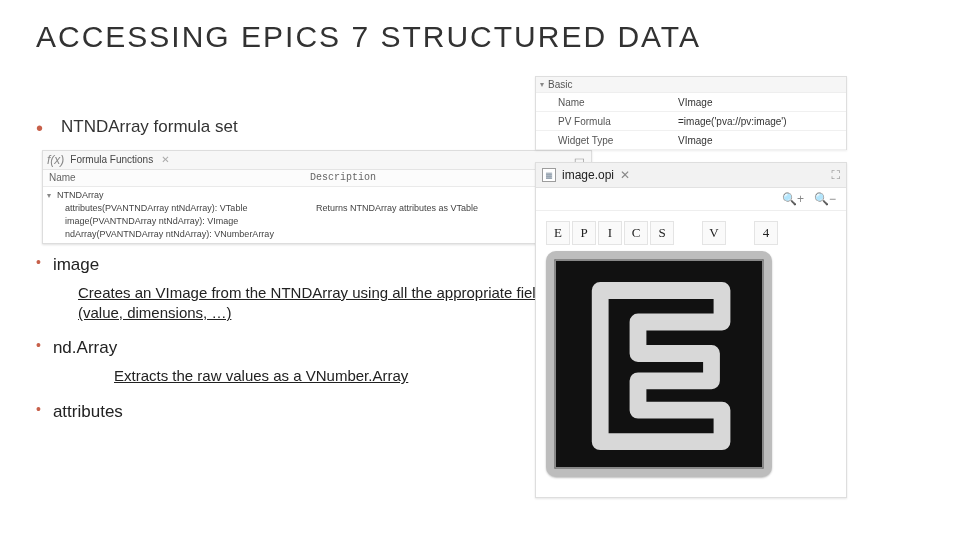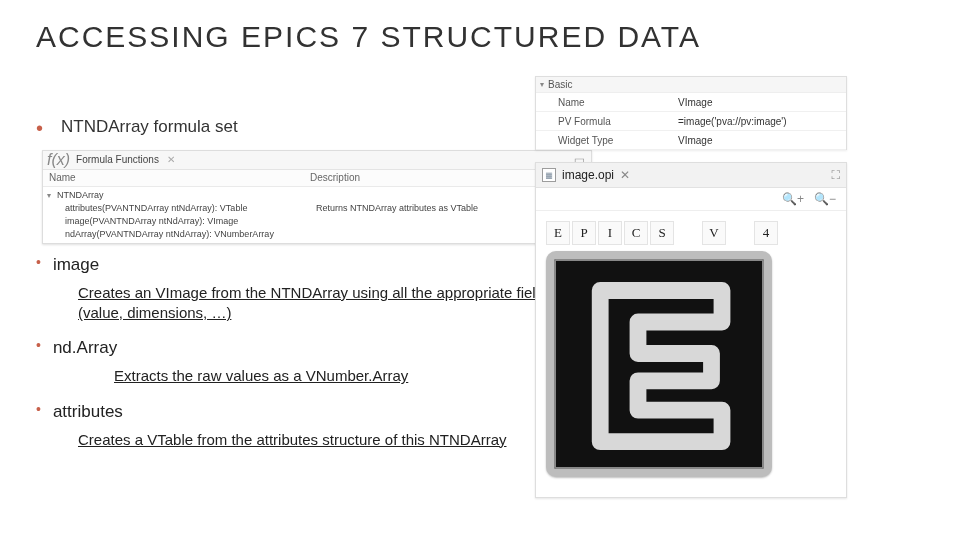--- a/index.html
+++ b/index.html
@@ -75,33 +75,33 @@
   }
   .ff-tabbar {
     height: 18px;
     border-bottom: 1px solid #e4e4e4;
     background: #f7f7f7;
     display: flex;
     align-items: center;
     padding-left: 4px;
     gap: 6px;
   }
-  .ff-tabbar .fx { font-style: italic; color: #888; font-size: 16px; }
+  .ff-tabbar .fx { font-style: italic; color: #888; font-size: 12px; }
   .ff-tabbar .x  { color: #aaa; font-size: 10px; margin-left: 2px; }
   .ff-min { position: absolute; right: 6px; top: 1px; color: #999; font-size: 12px; }
   .ff-head {
     display: flex;
     height: 16px;
     border-bottom: 1px solid #eaeaea;
     align-items: center;
     color: #666;
     background: #fcfcfc;
   }
   .ff-head .col1 { width: 255px; padding-left: 6px; }
-  .ff-head .col2 { flex: 1; padding-left: 6px; }
+  .ff-head .col2 { flex: 1; padding-left: 6px; font-family: Liberation Mono, monospace; }
   .ff-tree { padding: 2px 0 0 4px; font-size: 9px; line-height: 13px; }
   .ff-node { display: flex; }
   .ff-tri { width: 10px; color: #888; font-size: 8px; }
   .ff-row { display: flex; }
   .ff-row .col1 { width: 251px; padding-left: 18px; white-space: nowrap; overflow: hidden; text-overflow: ellipsis; }
   .ff-row .col2 { flex: 1; white-space: nowrap; overflow: hidden; text-overflow: ellipsis; }
 
   
   .props {
     position: absolute;
@@ -244,21 +244,20 @@
           <div class="b-text">nd.Array</div>
         </div>
         <div class="desc indent">Extracts the raw values as a VNumber.Array</div>
       </li>
 
       <li>
         <div class="bullet-row">
           <div class="b-dot small">•</div>
           <div class="b-text">attributes</div>
         </div>
-        <div class="desc">Creates a VTable from the attributes structure of this NTNDArray</div>
       </li>
     </ul>
   </div>
 
   <div class="props">
     <div class="p-sec">
       <span class="tri">▾</span>
       <span>Basic</span>
     </div>
     <div class="p-row">

